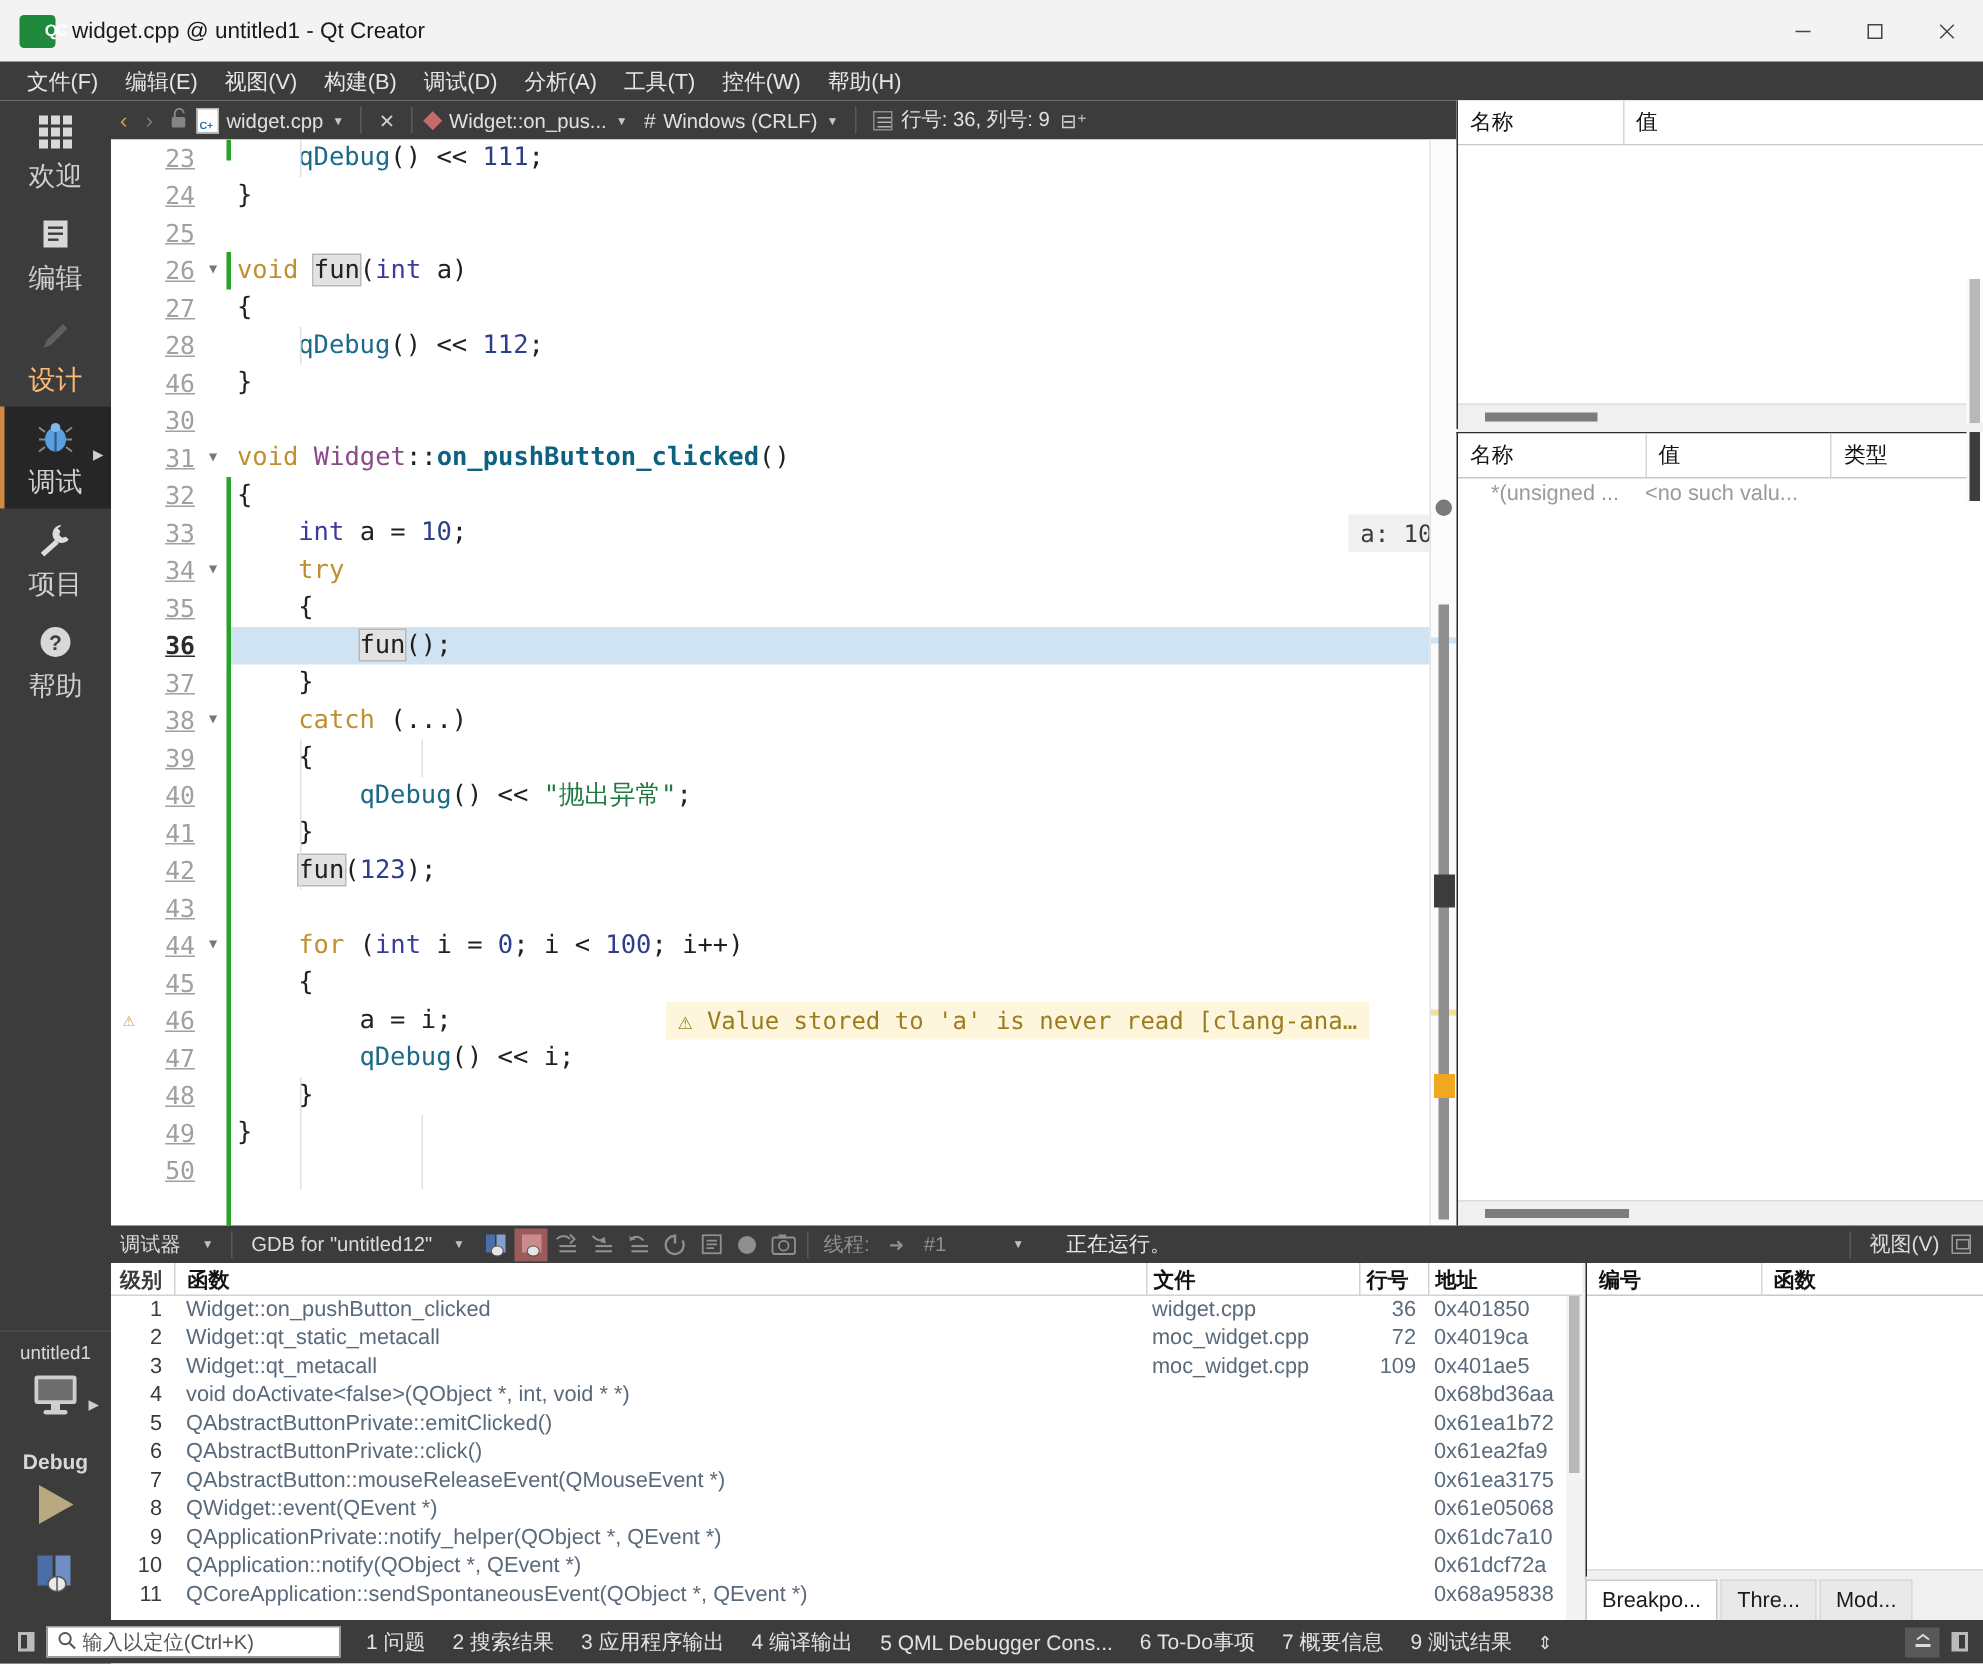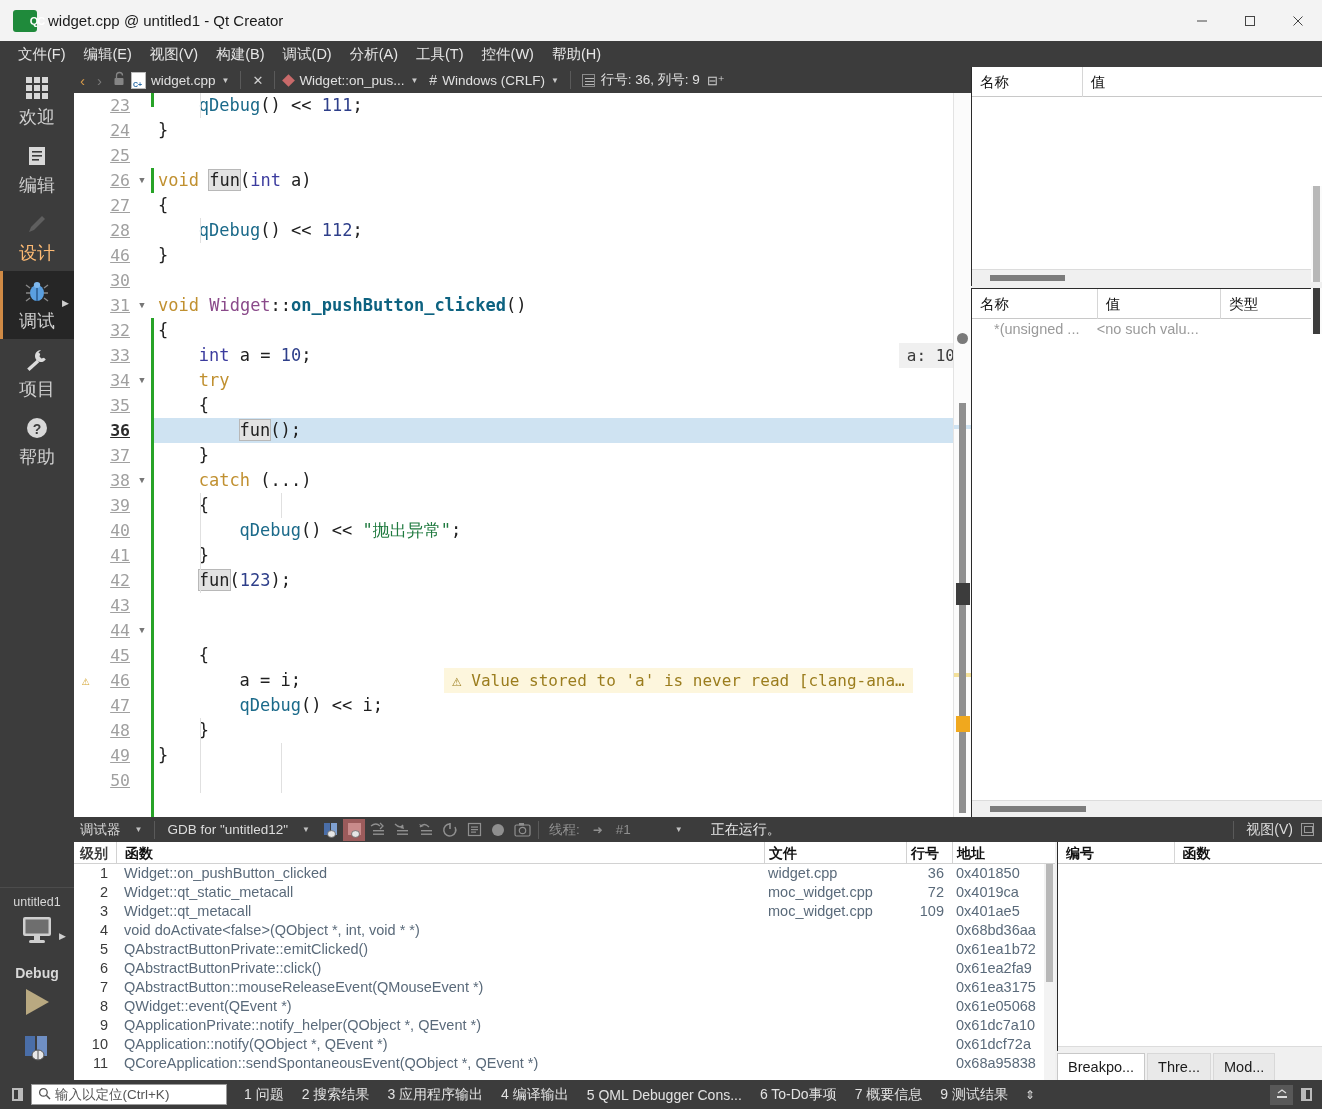--- a/index.html
+++ b/index.html
@@ -392,21 +392,21 @@
         <div class="ln-row"><div class="num">34</div><div class="fold">▼</div><div class="txt" style="left: 124.8px;"><span class="k">try</span></div></div>
         <div class="ln-row"><div class="num">35</div><div class="txt" style="left: 124.8px;"><span class="plain">{</span></div></div>
         <div class="ln-row cur"><div class="hl-bar"></div><div class="num">36</div><div class="txt" style="left: 165.6px;"><span class="plain occ">fun</span><span class="plain">();</span></div></div>
         <div class="ln-row"><div class="num">37</div><div class="txt" style="left: 124.8px;"><span class="plain">}</span></div></div>
         <div class="ln-row"><div class="num">38</div><div class="fold">▼</div><div class="txt" style="left: 124.8px;"><span class="k">catch</span><span class="plain"> (...)</span></div></div>
         <div class="ln-row"><div class="num">39</div><div class="txt" style="left: 124.8px;"><span class="plain">{</span></div></div>
         <div class="ln-row"><div class="num">40</div><div class="txt" style="left: 165.6px;"><span class="fn">qDebug</span><span class="plain">() </span><span class="plain">&lt;&lt; </span><span class="str">"抛出异常"</span><span class="plain">;</span></div></div>
         <div class="ln-row"><div class="num">41</div><div class="txt" style="left: 124.8px;"><span class="plain">}</span></div></div>
         <div class="ln-row"><div class="num">42</div><div class="txt" style="left: 124.8px;"><span class="plain occ">fun</span><span class="plain">(</span><span class="num-lit">123</span><span class="plain">);</span></div></div>
         <div class="ln-row"><div class="num">43</div><div class="txt" style="left: 84px;"></div></div>
-        <div class="ln-row"><div class="num">44</div><div class="fold">▼</div></div>
+        <div class="ln-row"><div class="num">44</div><div class="fold">▼</div><div class="txt" style="left: 124.8px;"><span class="k">for</span><span class="plain"> (</span><span class="ty">int</span><span class="plain"> i = </span><span class="num-lit">0</span><span class="plain">; i &lt; </span><span class="num-lit">100</span><span class="plain">; i++)</span></div></div>
         <div class="ln-row"><div class="num">45</div><div class="txt" style="left: 124.8px;"><span class="plain">{</span></div></div>
         <div class="ln-row"><div class="warnmark">⚠</div><div class="num">46</div><div class="txt" style="left: 165.6px;"><span class="plain">a = i;</span></div><div class="inline-warn">⚠ Value stored to 'a' is never read [clang-ana…</div></div>
         <div class="ln-row"><div class="num">47</div><div class="txt" style="left: 165.6px;"><span class="fn">qDebug</span><span class="plain">() </span><span class="plain">&lt;&lt; </span><span class="plain">i;</span></div></div>
         <div class="ln-row"><div class="num">48</div><div class="txt" style="left: 124.8px;"><span class="plain">}</span></div></div>
         <div class="ln-row"><div class="num">49</div><div class="txt" style="left: 84px;"><span class="plain">}</span></div></div>
         <div class="ln-row"><div class="num">50</div><div class="txt" style="left: 84px;"></div></div>
         <div class="chgbar" style="top: 0px; height: 14px;"></div>
         <div class="chgbar" style="top: 75px; height: 25px;"></div>
         <div class="chgbar" style="top: 225px; height: 500px;"></div>
         <div style="position: absolute; width: 1px; background: rgb(224, 224, 224); left: 126px; top: 0px; height: 25px;"></div>

